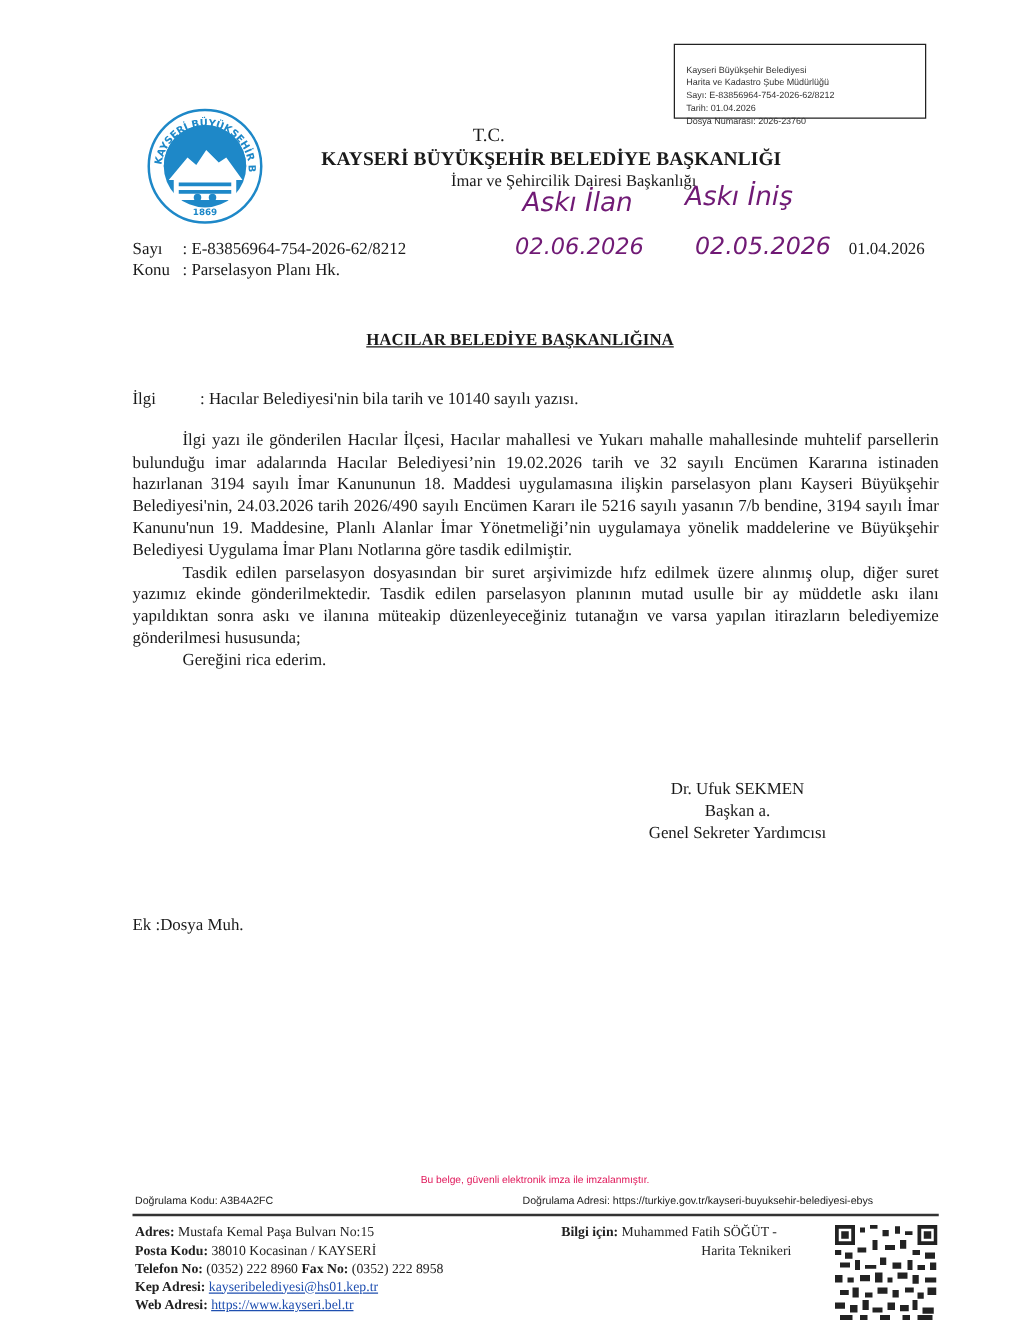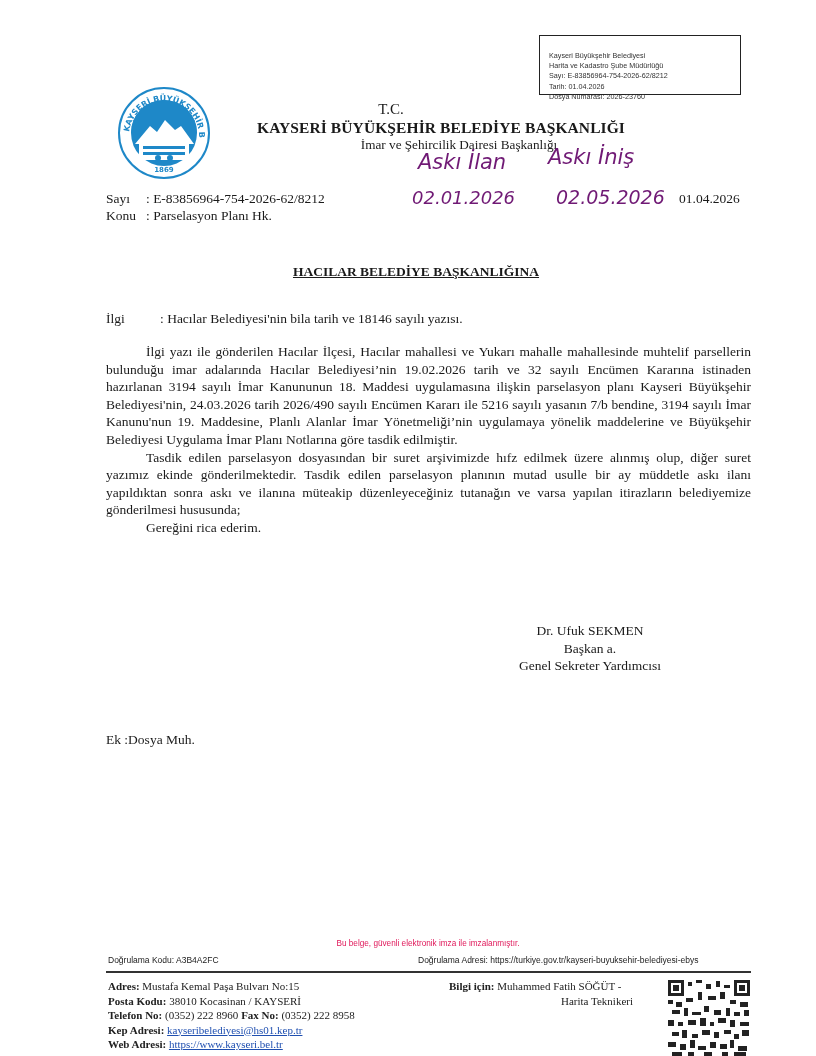--- a/index.html
+++ b/index.html
@@ -71,33 +71,33 @@
     <text x="47" y="86" text-anchor="middle" font-family="DejaVu Sans, sans-serif" font-size="7" font-weight="bold" fill="#1e88c8">1869</text>
   </svg>
 </div>
 
 <div class="abs tc">T.C.</div>
 <div class="abs org">KAYSERİ BÜYÜKŞEHİR BELEDİYE BAŞKANLIĞI</div>
 <div class="abs dept">İmar ve Şehircilik Dairesi Başkanlığı</div>
 
 <div class="abs hand hw1">Askı İlan</div>
 <div class="abs hand hw2">Askı İniş</div>
-<div class="abs hand hw3">02.01.2026</div>
+<div class="abs hand hw3">02.06.2026</div>
 <div class="abs hand hw4">02.05.2026</div>
 
 <div class="abs meta sayi-l">Sayı</div>
 <div class="abs meta sayi-v">: E-83856964-754-2026-62/8212</div>
 <div class="abs meta konu-l">Konu</div>
 <div class="abs meta konu-v">: Parselasyon Planı Hk.</div>
 <div class="abs meta date">01.04.2026</div>
 
 <div class="abs recipient">HACILAR BELEDİYE BAŞKANLIĞINA</div>
 
 <div class="abs ilgi-l">İlgi</div>
-<div class="abs ilgi-v">:  Hacılar Belediyesi'nin bila tarih ve 18146 sayılı yazısı.</div>
+<div class="abs ilgi-v">:  Hacılar Belediyesi'nin bila tarih ve 10140 sayılı yazısı.</div>
 
 <div class="abs body">
   <p>İlgi yazı ile gönderilen Hacılar İlçesi, Hacılar mahallesi ve Yukarı mahalle mahallesinde muhtelif parsellerin bulunduğu imar adalarında Hacılar Belediyesi’nin 19.02.2026 tarih ve 32 sayılı Encümen Kararına istinaden hazırlanan 3194 sayılı İmar Kanununun 18. Maddesi uygulamasına ilişkin parselasyon planı Kayseri Büyükşehir Belediyesi'nin, 24.03.2026 tarih 2026/490 sayılı Encümen Kararı ile 5216 sayılı yasanın 7/b bendine, 3194 sayılı İmar Kanunu'nun 19. Maddesine, Planlı Alanlar İmar Yönetmeliği’nin uygulamaya yönelik maddelerine ve Büyükşehir Belediyesi Uygulama İmar Planı Notlarına göre tasdik edilmiştir.</p>
   <p>Tasdik edilen parselasyon dosyasından bir suret arşivimizde hıfz edilmek üzere alınmış olup, diğer suret yazımız ekinde gönderilmektedir. Tasdik edilen parselasyon planının mutad usulle bir ay müddetle askı ilanı yapıldıktan sonra askı ve ilanına müteakip düzenleyeceğiniz tutanağın ve varsa yapılan itirazların belediyemize gönderilmesi hususunda;</p>
   <p>Gereğini rica ederim.</p>
 </div>
 
 <div class="abs sign">
   <div>Dr. Ufuk SEKMEN</div>
   <div>Başkan a.</div>

